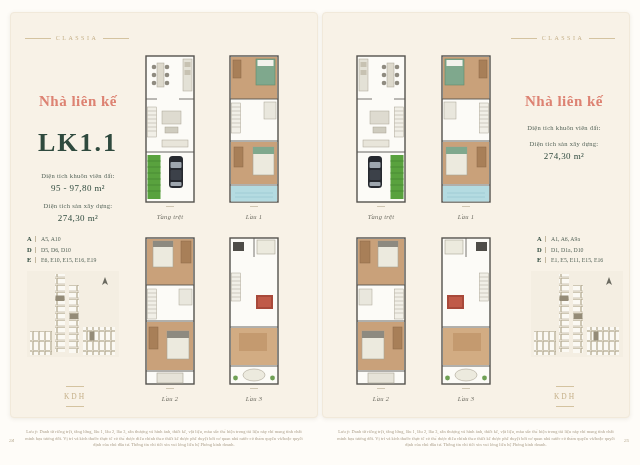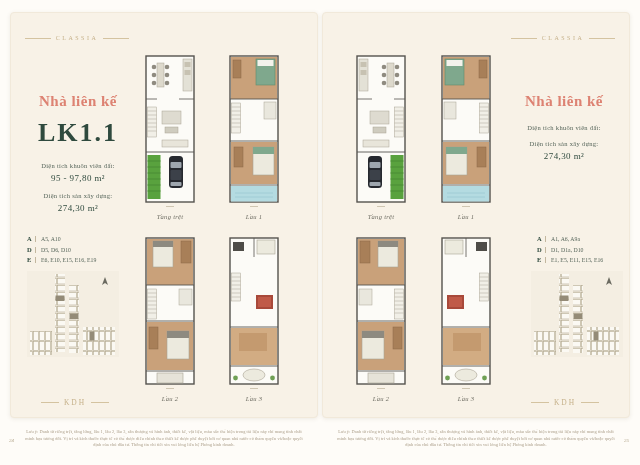--- a/index.html
+++ b/index.html
@@ -21,38 +21,38 @@
   .ornament{
     position:absolute;top:22px;display:flex;align-items:center;justify-content:center;
     gap:5px;width:104px;color:#c6b18a;
   }
   .ornament .line{height:1px;background:#d4c3a0;flex:1;}
   .ornament .otext{font-size:6px;letter-spacing:2.5px;white-space:nowrap;}
 
   
   .info{position:absolute;top:80px;width:122px;text-align:center;}
   .info .title{font-size:15px;color:#dd8272;font-weight:bold;letter-spacing:.5px;}
-  .info .code{font-size:26px;color:#2f4a3e;font-weight:bold;letter-spacing:2px;margin-top:8px;}
+  .info .code{font-size:26px;color:#2f4a3e;font-weight:bold;letter-spacing:2px;margin-top:18px;}
   .info .lbl{font-size:6.5px;color:#57665b;margin-top:14px;letter-spacing:.3px;}
   .info .lbl2{margin-top:9px;}
   .info .val{font-size:9px;font-weight:normal;color:#2f4a3e;margin-top:4px;letter-spacing:.4px;}
 
   
   .legend{position:absolute;top:222px;width:110px;}
   .legend .row{display:flex;align-items:baseline;margin-bottom:3.5px;}
   .legend .key{font-weight:bold;font-size:6.5px;color:#2f4a3e;width:8px;}
   .legend .vals{font-size:5.8px;color:#57665b;border-left:1px solid #c3b79e;padding-left:5px;white-space:nowrap;}
 
   
   .minimap{position:absolute;top:258px;}
 
   
   .brandlogo{
     position:absolute;bottom:10px;display:flex;align-items:center;justify-content:center;
-    gap:5px;width:100px;color:#c6b18a;
+    gap:5px;width:100px;color:#c6b18a;flex-direction:column;
   }
   .brandlogo .line{height:1px;background:#d4c3a0;width:18px;}
   .brandlogo .btext{font-size:7.5px;letter-spacing:2px;}
 
   
   .plan{position:absolute;width:50px;}
   .plan svg{display:block;width:50px;height:148px;}
   .plan .caption{
     margin-top:6px;text-align:center;font-size:6.5px;font-style:italic;color:#6b6a60;
     letter-spacing:.3px;

